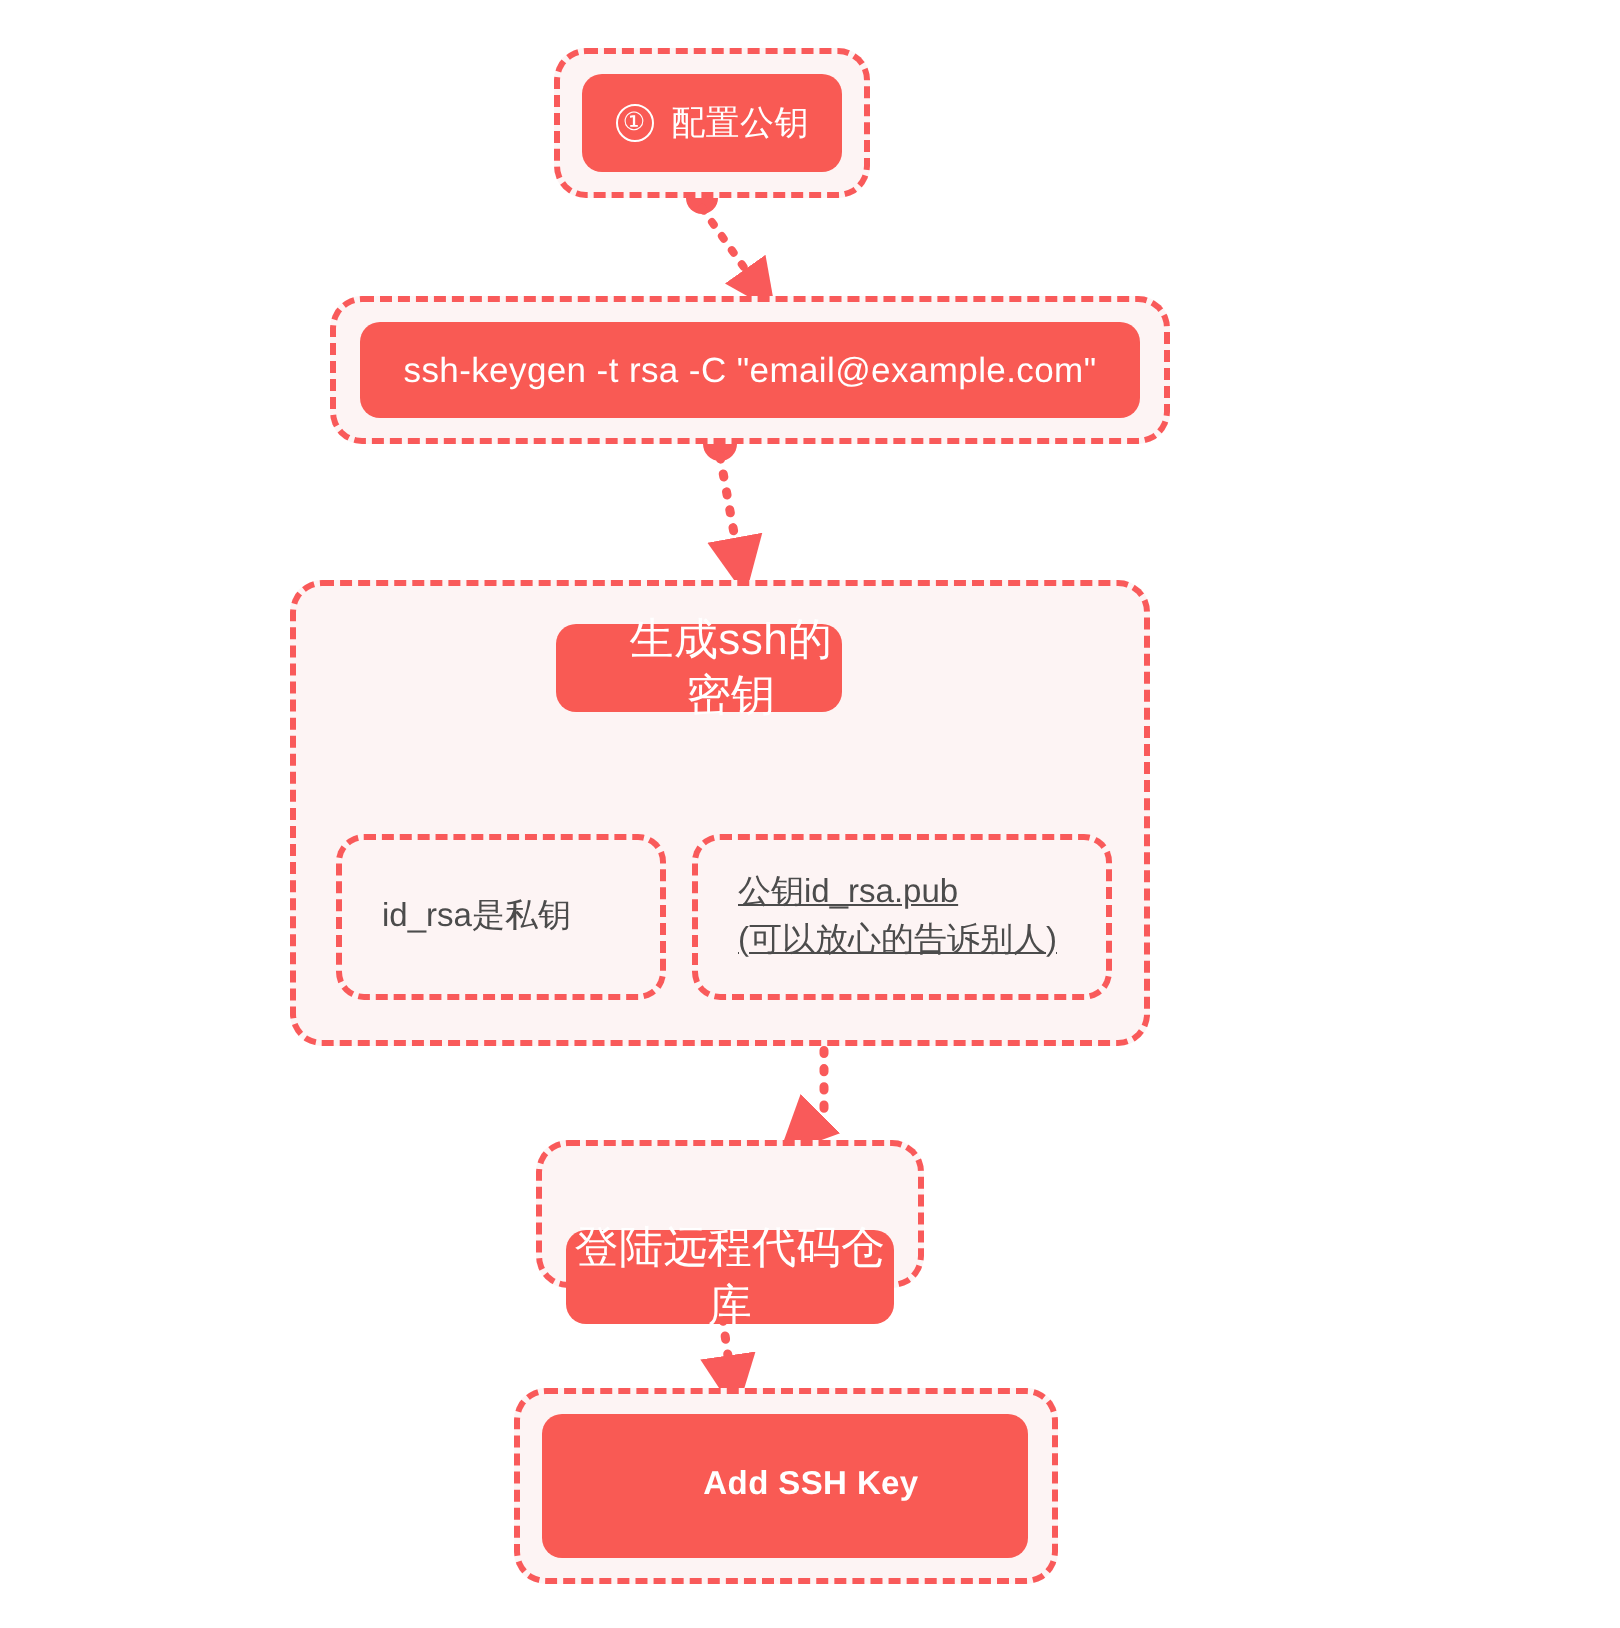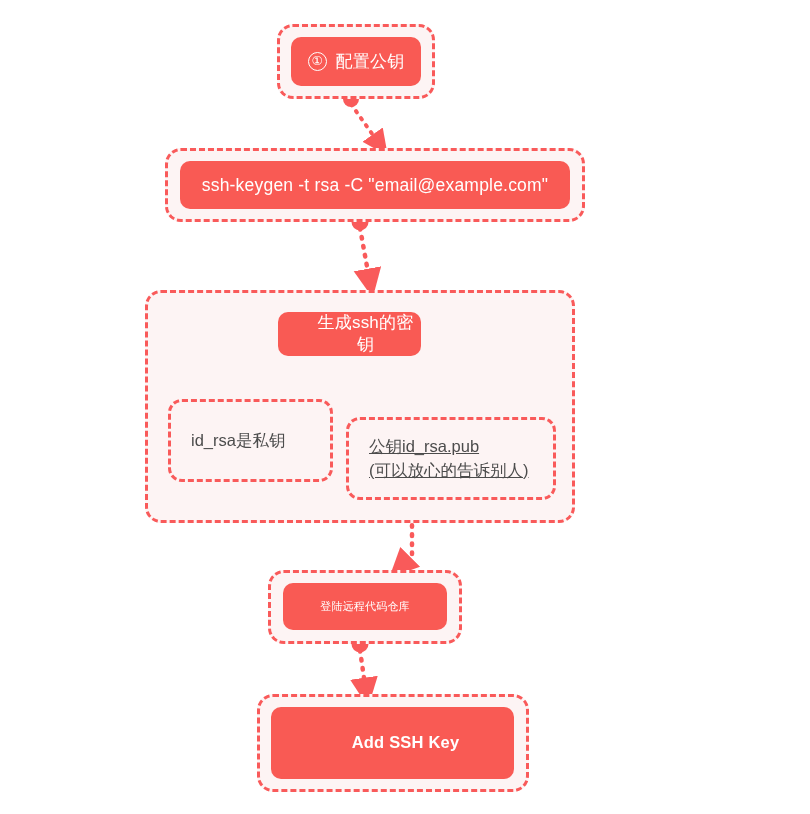--- a/index.html
+++ b/index.html
@@ -61,22 +61,22 @@
   }
   .leafbox .line {
     font-size: 16.5px;
     line-height: 1.42;
     white-space: nowrap;
   }
 
   
   .t-step     { font-size: 17px; }
   .t-cmd      { font-size: 17.5px; }
-  .t-gen      { font-size: 17px; padding-left: 32px; }
-  .t-login    { font-size: 11px; }
+  .t-gen      { font-size: 22px; padding-left: 32px; }
+  .t-login    { font-size: 22px; margin-top: 32px; }
   .t-addkey   { font-size: 16.5px; font-weight: bold; padding-left: 26px; }
 
   .circled {
     display: inline-block;
     width: 19px;
     height: 19px;
     line-height: 17px;
     border: 1.6px solid #ffffff;
     border-radius: 50%;
     text-align: center;
@@ -139,21 +139,21 @@
   <div class="node t-cmd" style="left:180px; top:161px; width:390px; height:48px;">
     <span>ssh-keygen -t rsa -C "email@example.com"</span>
   </div>
 
   <div class="container" style="left:145px; top:290px; width:430px; height:233px;"></div>
 
   <div class="node t-gen" style="left:278px; top:312px; width:143px; height:44px;">
     <span>生成ssh的密钥</span>
   </div>
 
-  <div class="leafbox" style="left:168px; top:399px; width:165px; height:83px;">
+  <div class="leafbox" style="left:168px; top:417px; width:165px; height:83px;">
     <div class="line">id_rsa是私钥</div>
   </div>
 
   <div class="leafbox" style="left:346px; top:417px; width:210px; height:83px;text-decoration:underline;">
     <div class="line">公钥id_rsa.pub</div>
     <div class="line">(可以放心的告诉别人)</div>
   </div>
 
   <div class="container" style="left:268px; top:570px; width:194px; height:74px;"></div>
   <div class="node t-login" style="left:283px; top:583px; width:164px; height:47px;">

